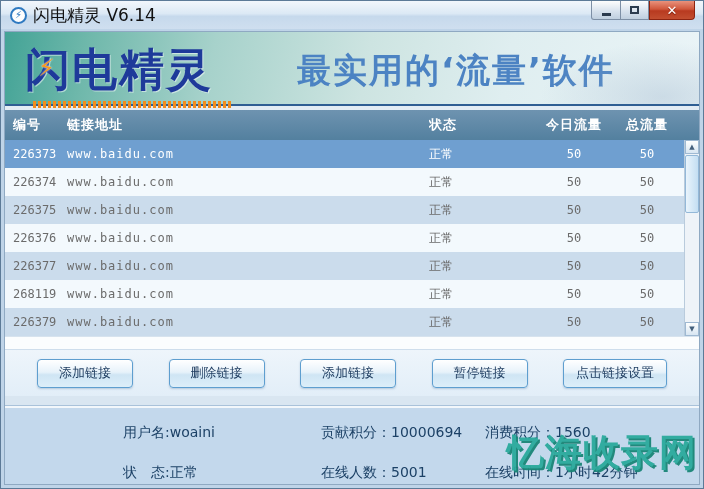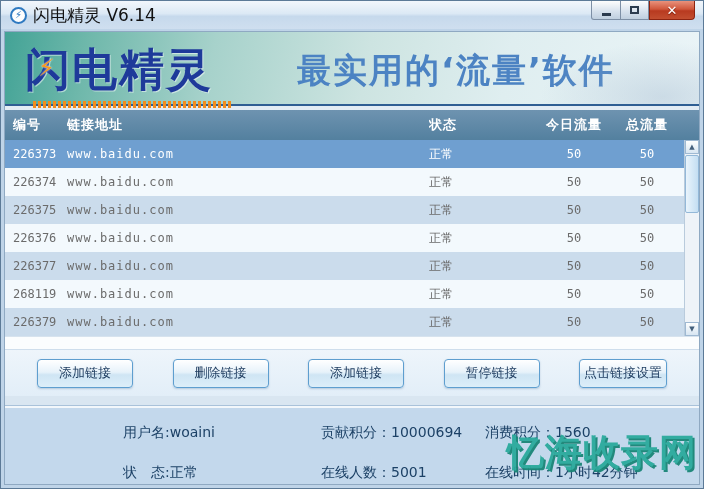--- a/index.html
+++ b/index.html
@@ -65,21 +65,21 @@
               background:linear-gradient(90deg,#e9f4fc,#c4def2); border:1px solid #93b8d8; border-radius:2px; cursor:grab; }
 
   .filler { height:13px; flex:0 0 13px; background:#fbfdfe; border-top:1px solid #d7e3ee; }
 
   
   .btnbar { height:47px; flex:0 0 47px; background:linear-gradient(180deg,#eef5fb,#e2eef8); display:flex; align-items:center;
             justify-content:space-between; padding:0 32px; border-top:1px solid #cfdeec; }
   .abtn { width:96px; height:29px; border:1px solid #5e9ecf; border-radius:4px; color:#1c3a5e; font-size:13px; cursor:pointer;
           background:linear-gradient(180deg,#ffffff 0%,#e7f2fa 45%,#cfe5f4 55%,#dceef9 100%);
           box-shadow:0 1px 2px rgba(90,130,170,.35); font-family:"DejaVu Sans",sans-serif; }
-  .abtn.wide { width:88px; }
+  .abtn.wide { width:104px; }
 
   .divider { height:10px; flex:0 0 10px; background:#d9e6f1; border-bottom:1px solid #a9c2da; }
 
   
   .footer { flex:1; background:#c3d8ec; position:relative; border-top:2px solid #f2f7fb; color:#1c4166; font-size:14px; }
   .f-row { display:flex; margin-left:118px; }
   .f-row.r1 { margin-top:16px; }
   .f-row.r2 { margin-top:22px; }
   .f-item1 { width:198px; } .f-item2 { width:164px; } .f-item3 { flex:1; }
   .watermark { position:absolute; right:2px; bottom:6px; font-size:37px; font-weight:900; letter-spacing:1px;

